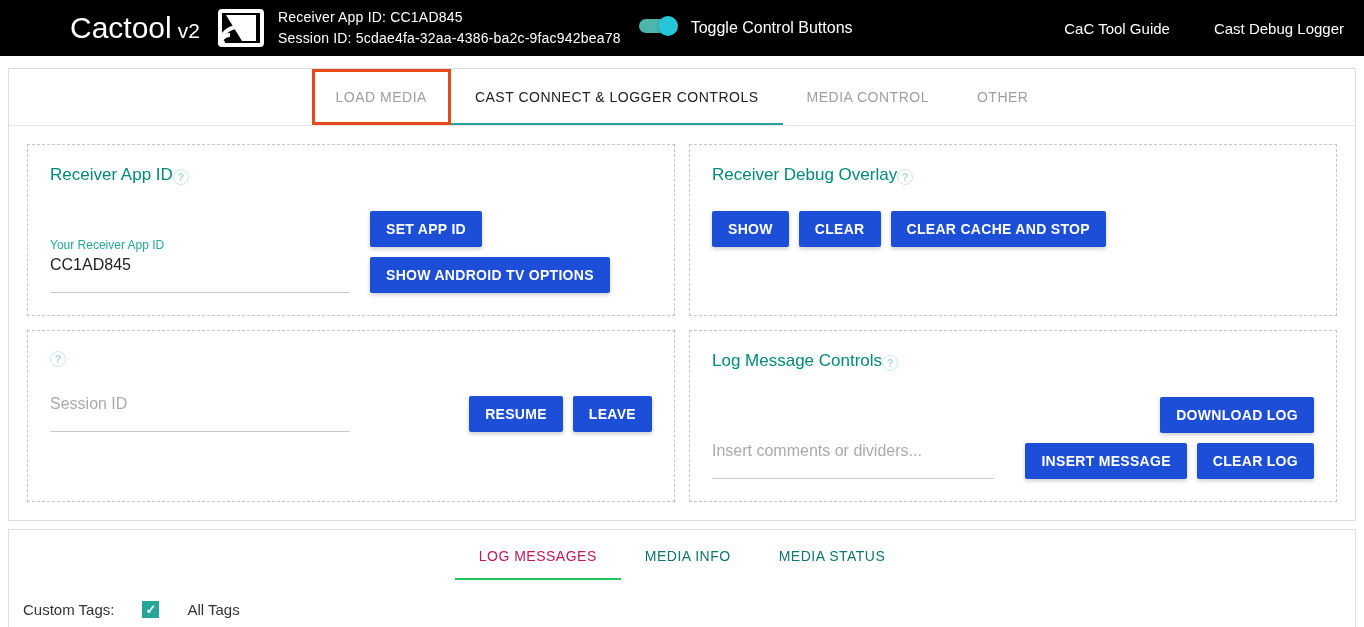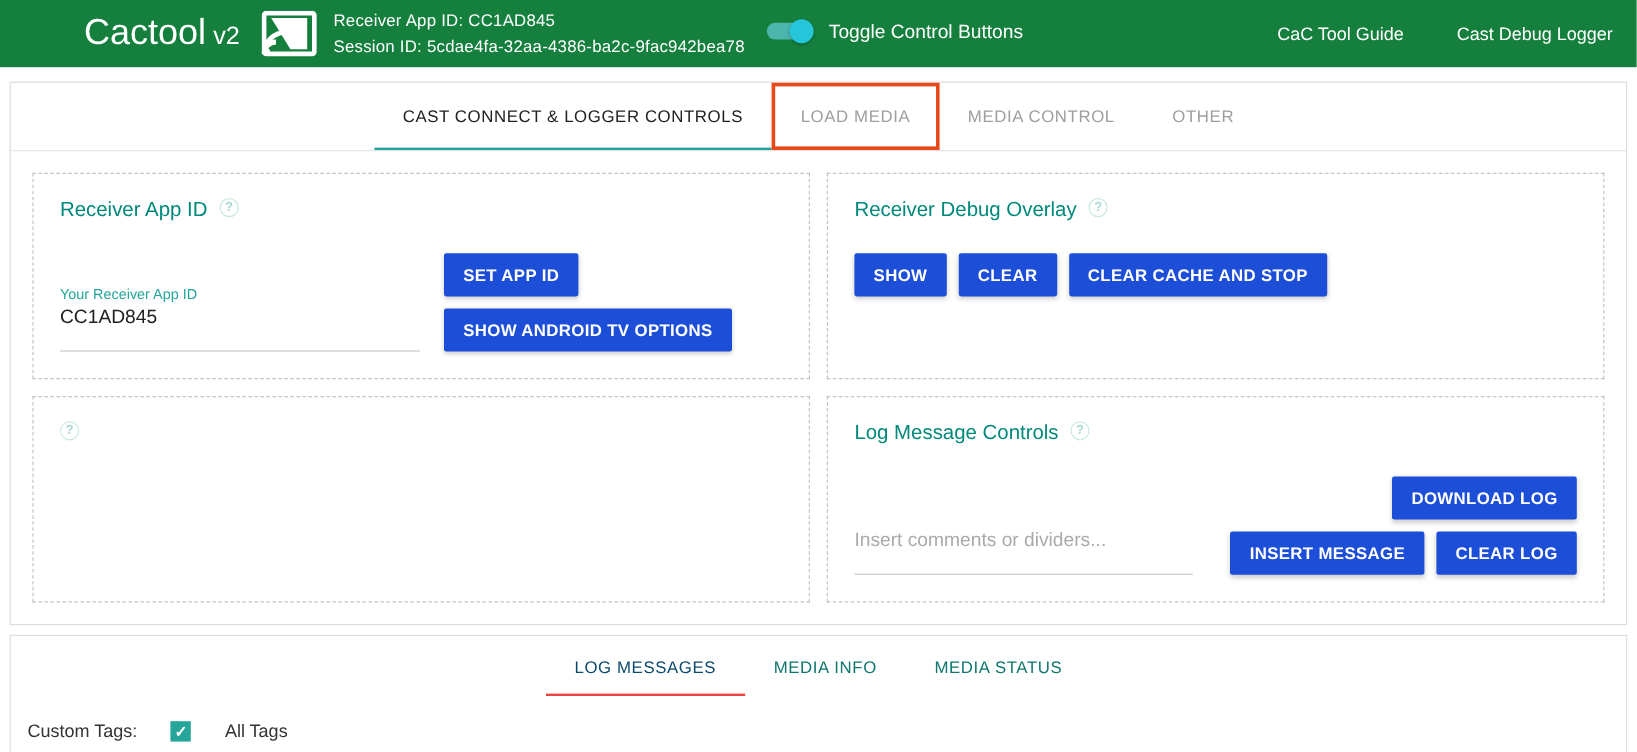--- a/index.html
+++ b/index.html
@@ -4,21 +4,21 @@
 <style>
   * { box-sizing: border-box; margin: 0; padding: 0; }
   body {
     font-family: "Helvetica Neue", Arial, sans-serif;
     background: #ffffff;
     width: 1364px;
     color: #333;
     font-size: 14px;
   }
   .header {
-    background: #15803d;
+    background: #000000;
     color: #fff;
     display: flex;
     align-items: center;
     padding: 8px 20px 8px 70px;
     height: 56px;
   }
   .brand {
     display: flex;
     align-items: baseline;
     gap: 4px;
@@ -123,22 +123,21 @@
     border: 1px dashed #c5c5c5;
     padding: 20px 22px 22px 22px;
     position: relative;
   }
   .panel-title {
     color: #00897b;
     font-size: 17px;
     font-weight: 500;
     margin-bottom: 26px;
     display: flex;
-    align-items: flex-start;
-    gap: 10px;
+    align-items: flex-end;
   }
   .help-icon {
     width: 16px; height: 16px;
     border: 1.5px solid #c9e8e5;
     color: #aad9d4;
     border-radius: 50%;
     font-size: 11px;
     display: inline-flex;
     align-items: center;
     justify-content: center;
@@ -206,22 +205,22 @@
   .log-tab {
     padding: 18px 24px 14px 24px;
     font-size: 14px;
     font-weight: 500;
     letter-spacing: 0.5px;
     color: #0f766e;
     cursor: pointer;
     border-bottom: 2px solid transparent;
   }
   .log-tab.active {
-    color: #0c4a6e;
-    border-bottom: 2px solid #ef4444;
+    color: #be185d;
+    border-bottom: 2px solid #22c55e;
   }
   .custom-tags {
     padding: 20px 14px 4px 14px;
     display: flex;
     align-items: center;
     gap: 28px;
     font-size: 15px;
     color: #333;
   }
   .checkbox {
@@ -270,22 +269,22 @@
     <span class="toggle-label">Toggle Control Buttons</span>
   </div>
   <div class="header-links">
     <a href="#" class="header-link">CaC Tool Guide</a>
     <a href="#" class="header-link">Cast Debug Logger</a>
   </div>
 </div>
 
 <div class="main-card">
   <div class="tabs">
+    <div class="tab highlighted">LOAD MEDIA</div>
     <div class="tab active">CAST CONNECT &amp; LOGGER CONTROLS</div>
-    <div class="tab highlighted">LOAD MEDIA</div>
     <div class="tab">MEDIA CONTROL</div>
     <div class="tab">OTHER</div>
   </div>
 
   <div class="grid">
 
     <div class="panel">
       <div class="panel-title">
         <span>Receiver App ID</span>
         <span class="help-icon">?</span>
@@ -310,20 +309,29 @@
       <div class="btn-row">
         <button class="btn">SHOW</button>
         <button class="btn">CLEAR</button>
         <button class="btn">CLEAR CACHE AND STOP</button>
       </div>
     </div>
 
     <div class="panel row2">
       <div class="panel-title">
         <span class="help-icon">?</span>
+      </div>
+      <div class="panel-body">
+        <div class="input-group">
+          <input class="input-field" placeholder="Session ID" style="">
+        </div>
+        <div class="btn-row">
+          <button class="btn">RESUME</button>
+          <button class="btn">LEAVE</button>
+        </div>
       </div>
     </div>
 
     <div class="panel row2">
       <div class="panel-title">
         <span>Log Message Controls</span>
         <span class="help-icon">?</span>
       </div>
       <div class="panel-body">
         <div class="input-group fill">

